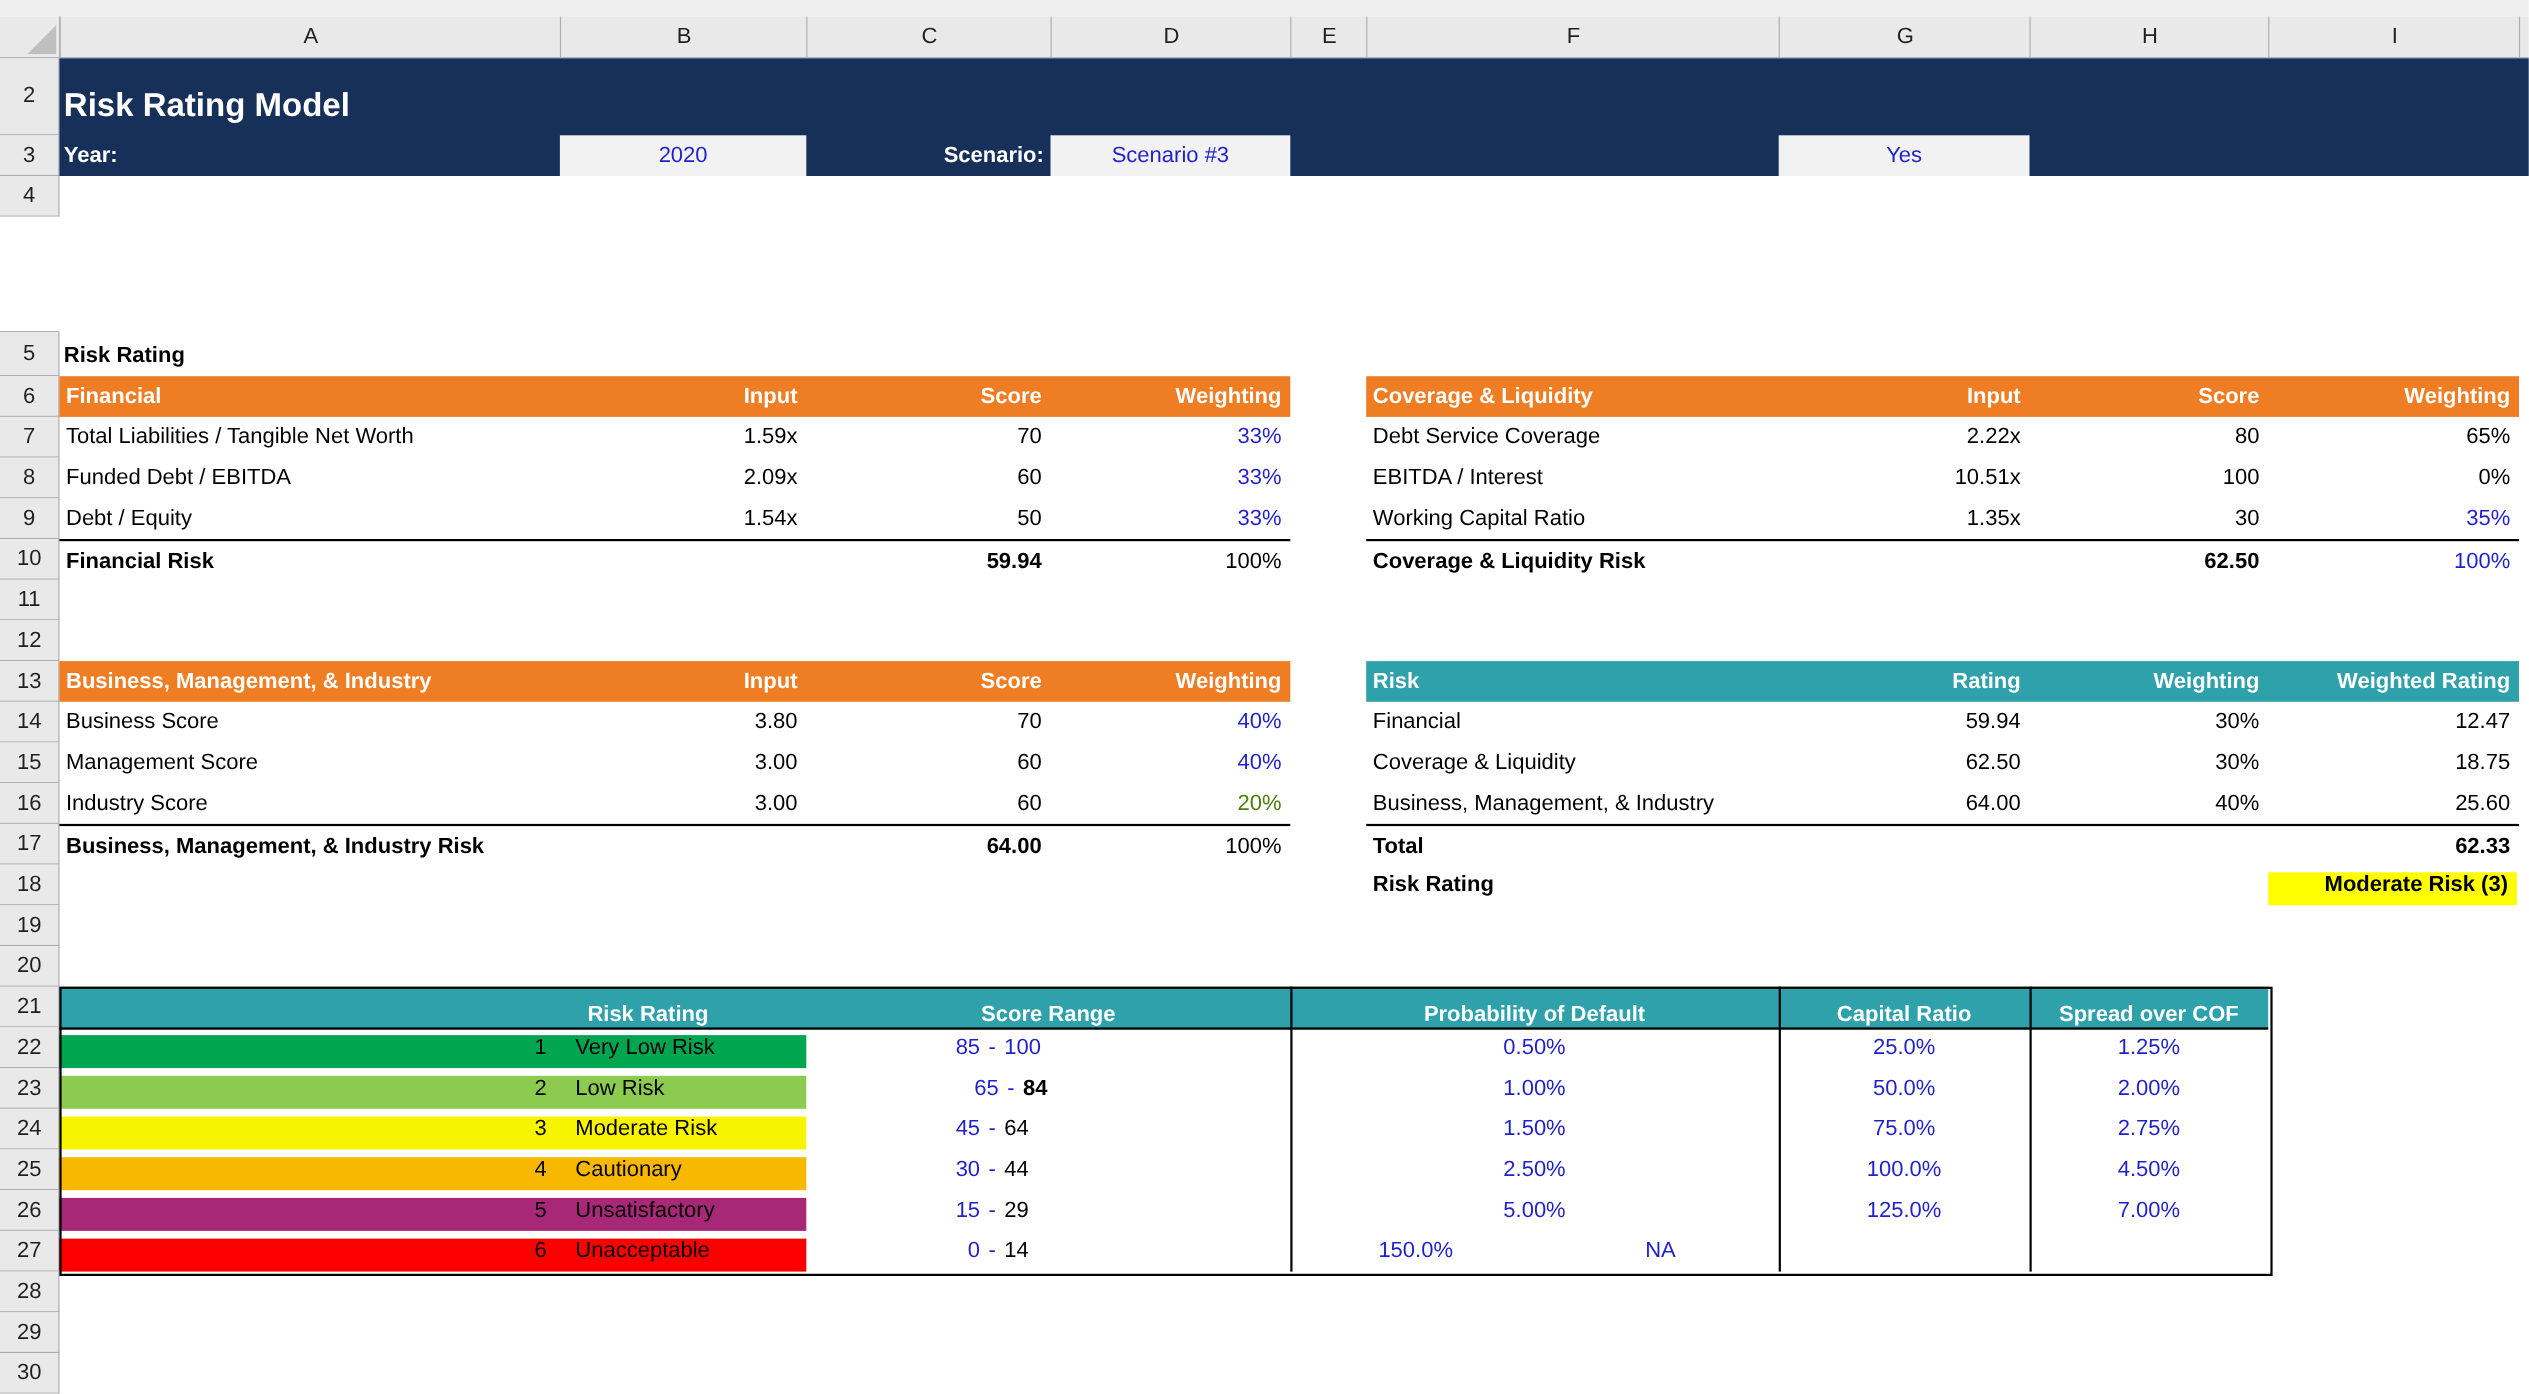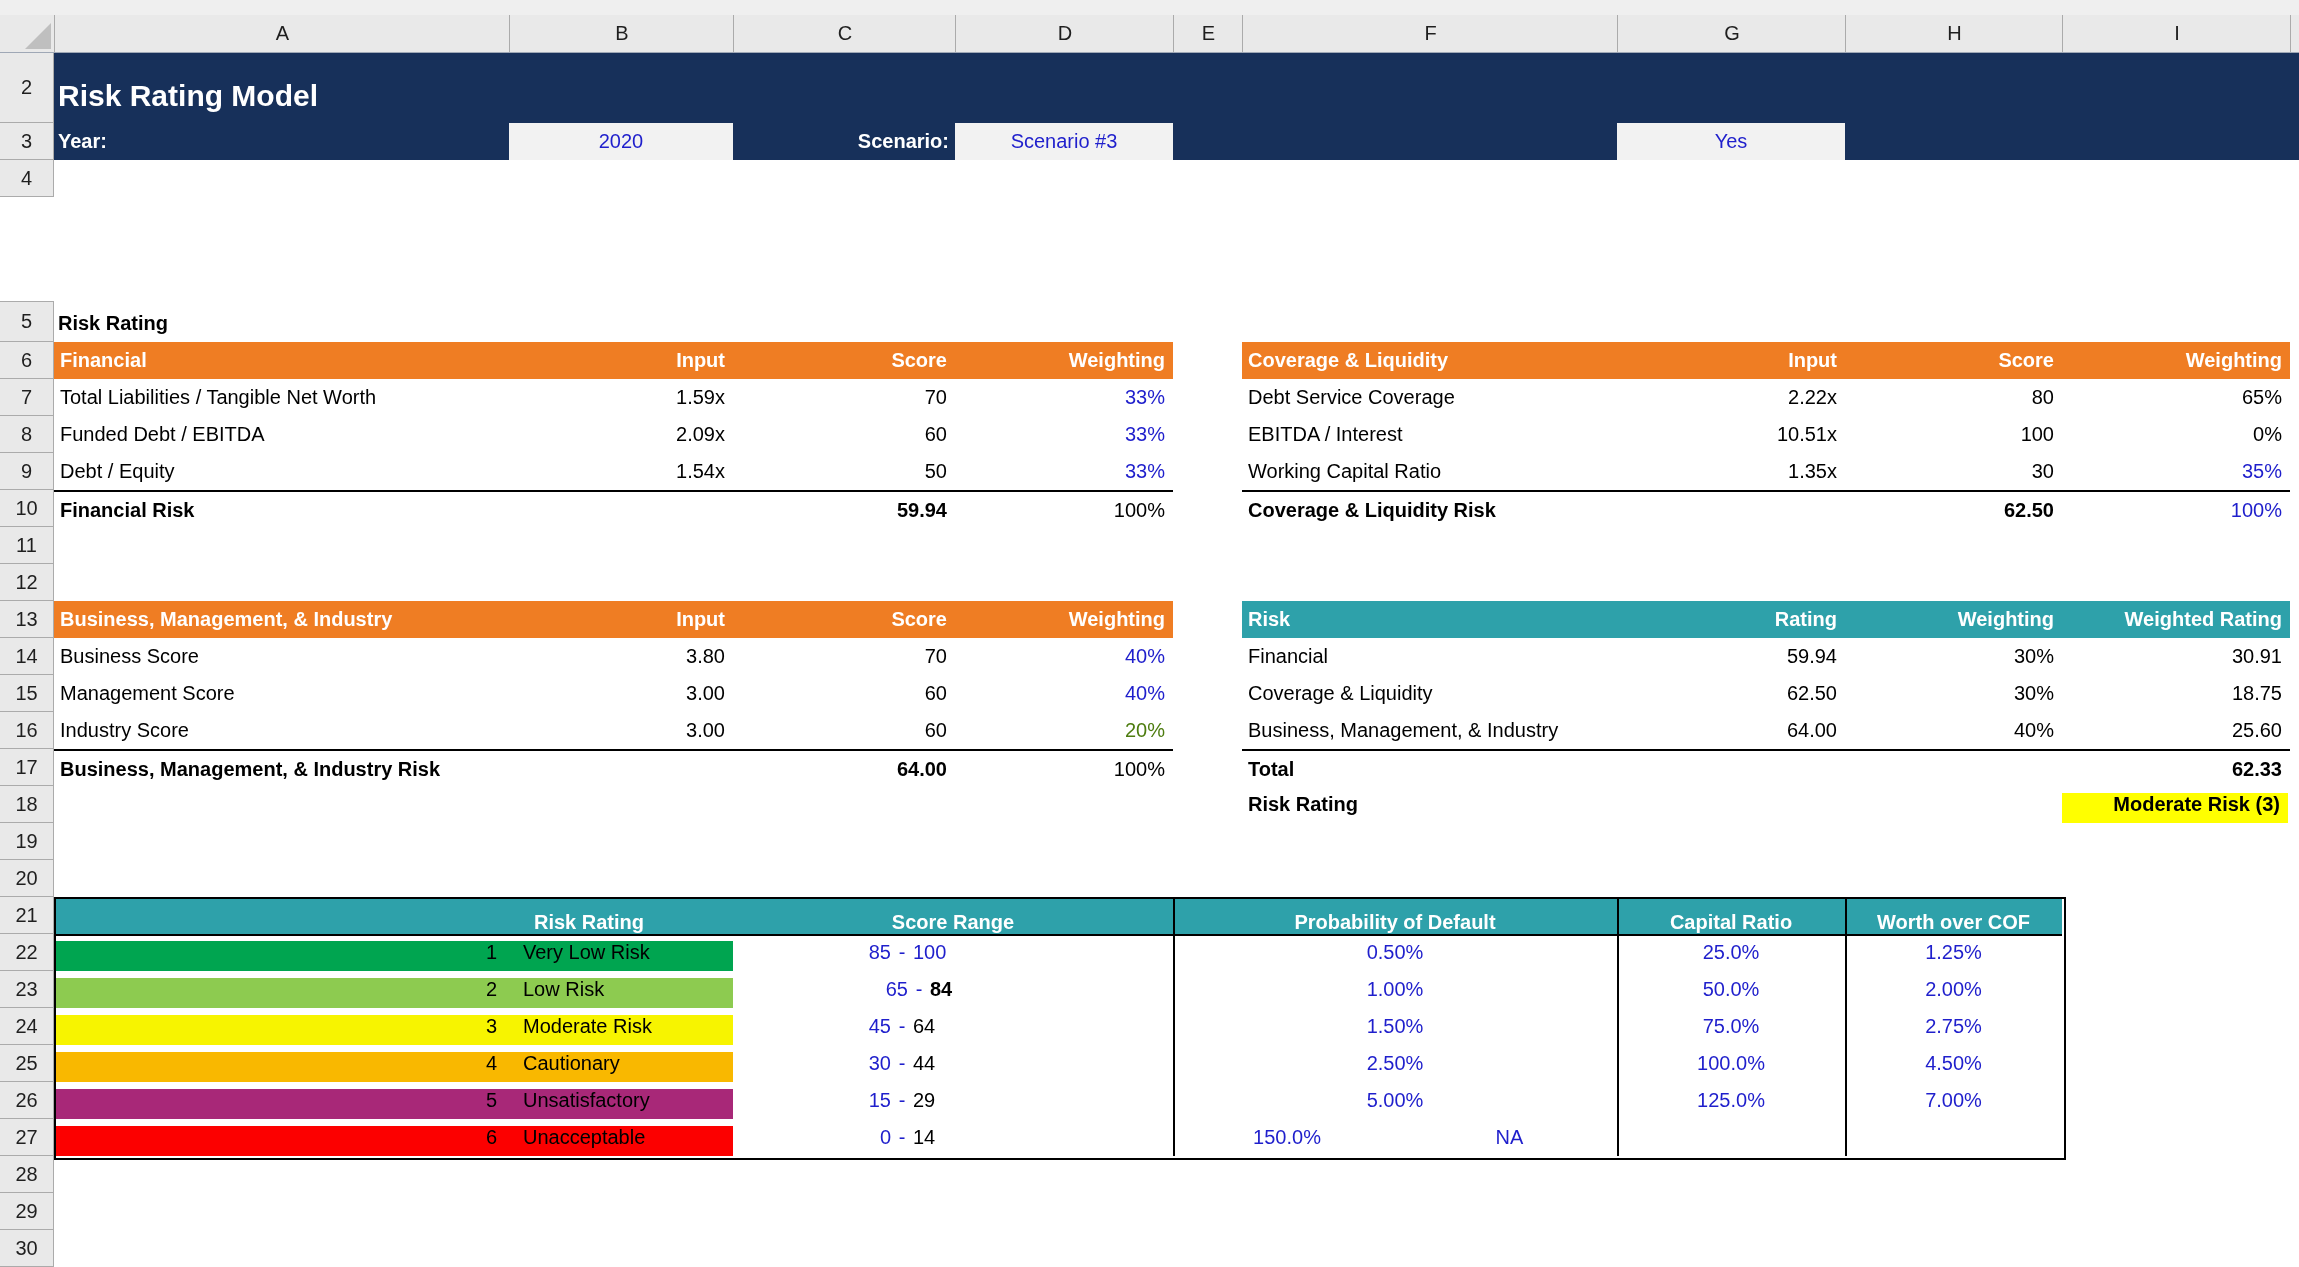--- a/index.html
+++ b/index.html
@@ -219,21 +219,21 @@
     <div class="trow b wh" style="top: 0px; width: 1048px; background-color: rgb(46, 161, 170);">
       <span class="c cf">Risk</span>
       <span class="c cg rt">Rating</span>
       <span class="c ch rt">Weighting</span>
       <span class="c ci rt">Weighted Rating</span>
     </div>
     <div class="trow" style="top:37px;width:1048px;">
       <span class="c cf">Financial</span>
       <span class="c cg rt">59.94</span>
       <span class="c ch rt">30%</span>
-      <span class="c ci rt">30.91</span>
+      <span class="c ci rt">12.47</span>
     </div>
     <div class="trow" style="top:74px;width:1048px;">
       <span class="c cf">Coverage &amp; Liquidity</span>
       <span class="c cg rt">62.50</span>
       <span class="c ch rt">30%</span>
       <span class="c ci rt">18.75</span>
     </div>
     <div class="trow" style="top:111px;width:1048px;">
       <span class="c cf">Business, Management, &amp; Industry</span>
       <span class="c cg rt">64.00</span>
@@ -253,21 +253,21 @@
       <span class="c ci rt b" style="width: 226px; background-color: rgb(255, 255, 0);">Moderate Risk (3)</span>
     </div>
   </div>
 
   <div class="abs" id="scale">
     <div class="scalehead" style="background-color: rgb(46, 161, 170);">
       <div class="headtxt" style="left:423px;width:224px;">Risk Rating</div>
       <div class="headtxt" style="left:679px;width:440px;">Score Range</div>
       <div class="headtxt" style="left:1119px;width:444px;">Probability of Default</div>
       <div class="headtxt" style="left:1563px;width:228px;">Capital Ratio</div>
-      <div class="headtxt" style="left:1791px;width:217px;">Worth over COF</div>
+      <div class="headtxt" style="left:1791px;width:217px;">Spread over COF</div>
     </div>
 
     <div class="scalerow" style="top:37px;">
       <div class="band" style="background-color: rgb(0, 165, 80);">
         <span class="bandnum">1</span>
         <span class="bandlbl">Very Low Risk</span>
       </div>
       <div class="range">
         <span class="rlo" style="color: rgb(31, 31, 204);">85</span>
         <span class="rdash" style="color: rgb(31, 31, 204);">-</span>

